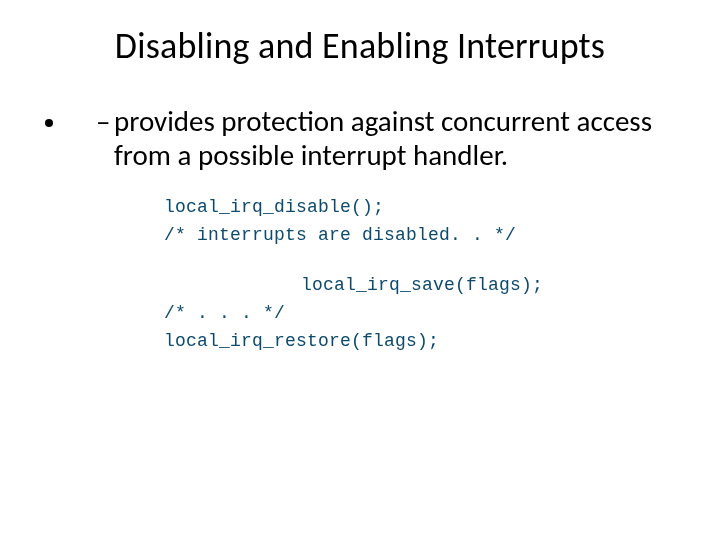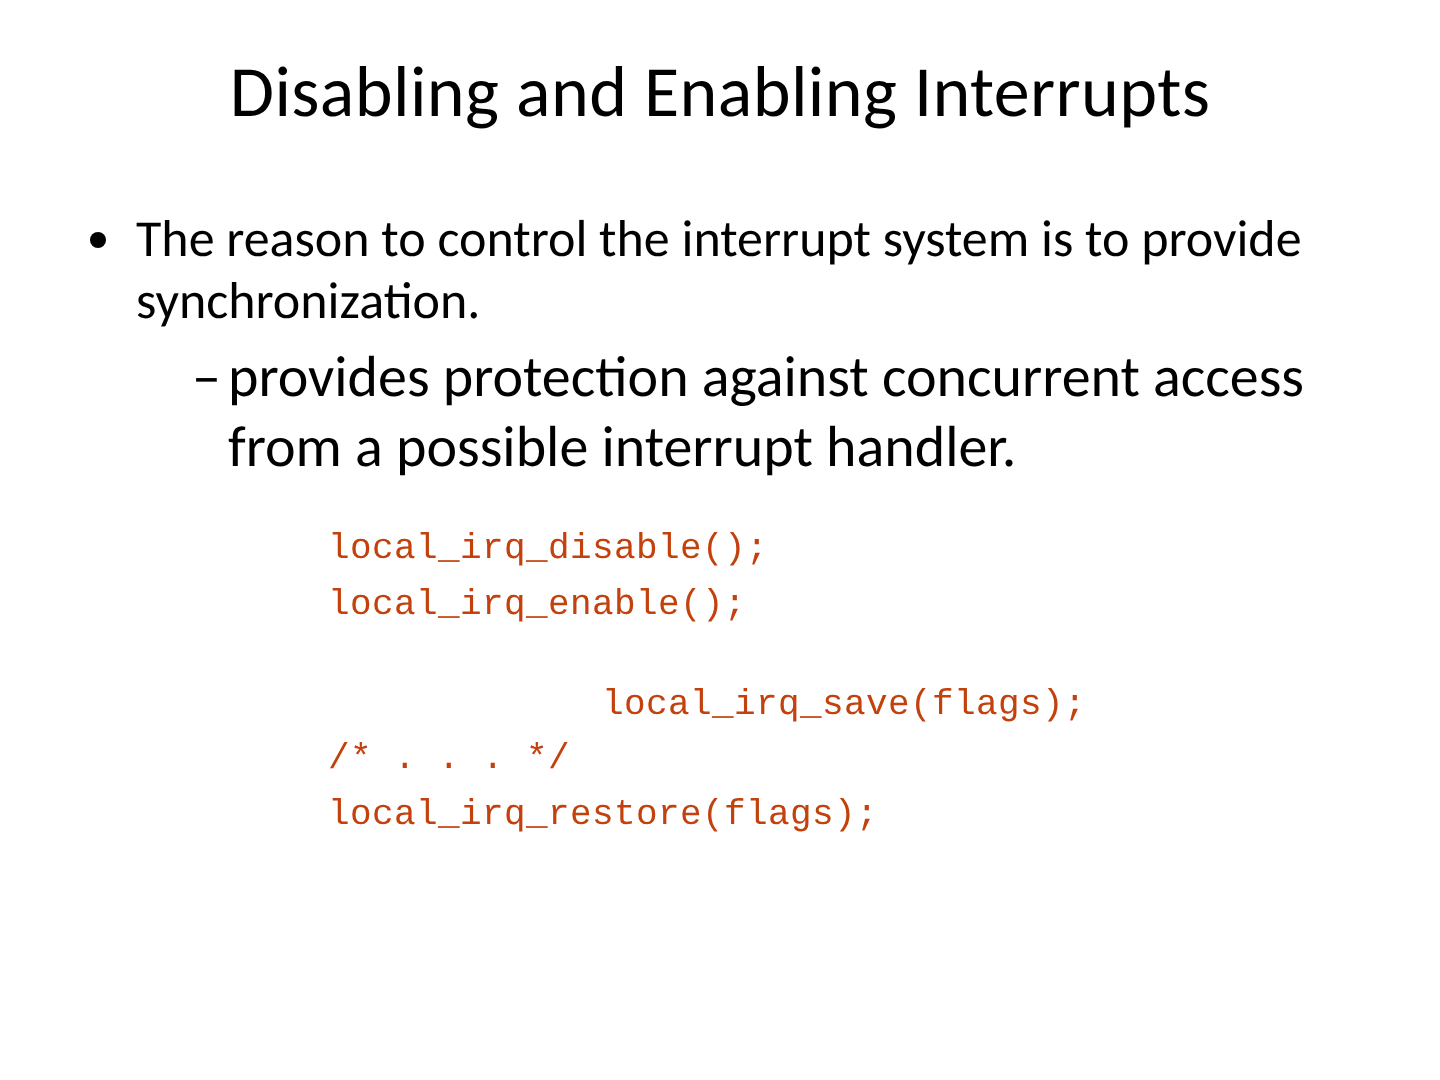--- a/index.html
+++ b/index.html
@@ -49,47 +49,46 @@
   }
   ul.sub > li::before {
     content: "–";
     position: absolute;
     left: 0;
     top: 0;
   }
   .code {
     font-family: "Courier New", Courier, monospace;
     font-size: 18px;
-    color: #c2410c;
+    color: #0c4a6e;
     margin: 22px 0 0 124px;
     line-height: 1.55;
     letter-spacing: 0.2px;
   }
   .code .blk2 {
     margin-top: 22px;
     text-align: center;
   }
 </style>
 </head>
 <body>
 
 <div class="slide">
   <h1 class="title">Disabling and Enabling Interrupts</h1>
 
   <ul class="bullets">
     <li>
-      <span>The reason to control the interrupt system is to provide synchronization.</span>
       <ul class="sub">
         <li>
           <span>provides protection against concurrent access from a possible interrupt handler.</span>
         </li>
       </ul>
     </li>
   </ul>
 
   <div class="code">
     <div>local_irq_disable();</div>
-    <div>local_irq_enable();</div>
+    <div>/* interrupts are disabled. . */</div>
     <div class="blk2">local_irq_save(flags);</div>
     <div>/* . . . */</div>
     <div>local_irq_restore(flags);</div>
   </div>
 </div>
 
 </body></html>

